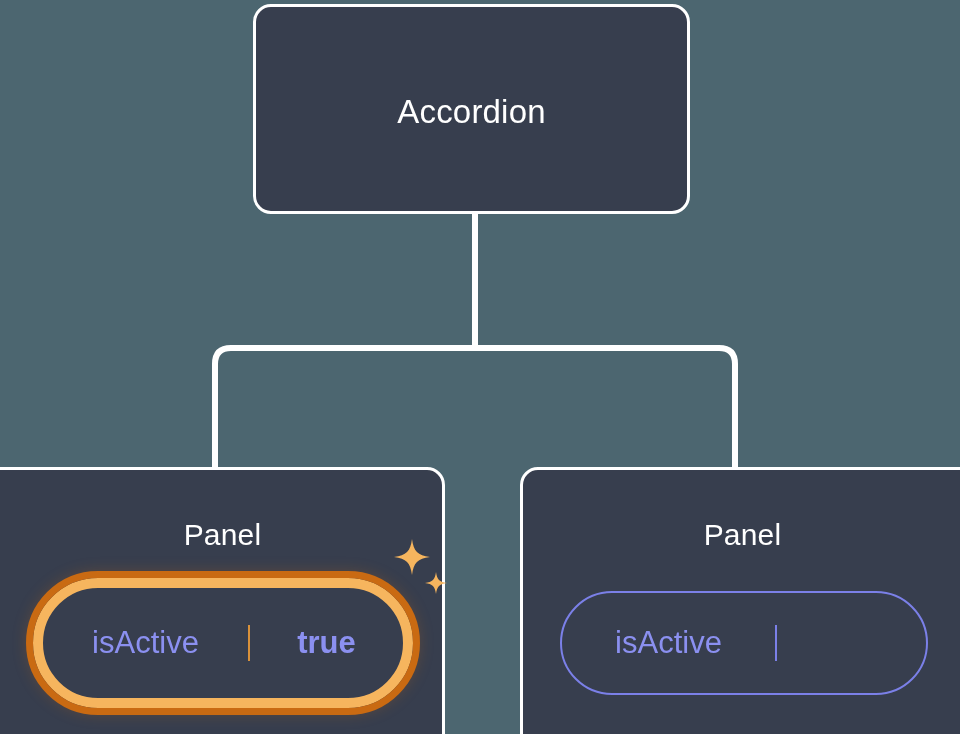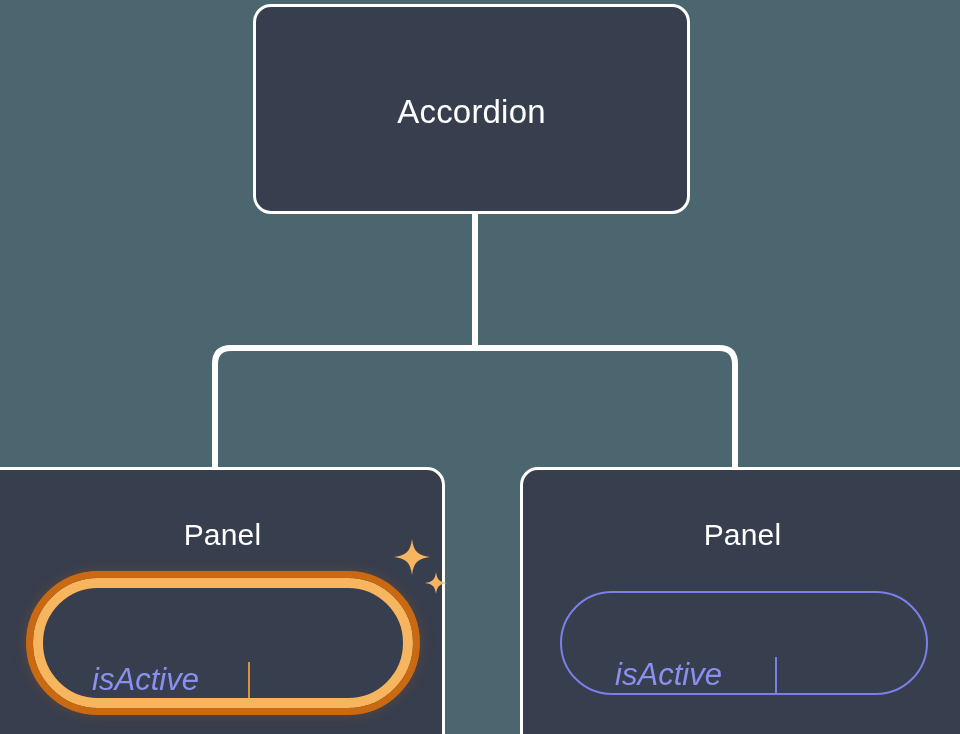--- a/index.html
+++ b/index.html
@@ -77,24 +77,23 @@
     width: 100%;
     font-size: 30px;
   }
   #node-panel-left .panel-title { padding-left: 20px; box-sizing: border-box; }
   #node-panel-right .panel-title { padding-right: 20px; box-sizing: border-box; }
 
   
   .pill {
     position: absolute;
     display: flex;
-    align-items: flex-end;
+    align-items: center;
     box-sizing: border-box;
     border-radius: 999px;
-    font-style: italic;
   }
   .pill-cell {
     display: flex;
     align-items: center;
     justify-content: center;
     box-sizing: border-box;
     white-space: nowrap;
   }
 
   
@@ -169,20 +168,21 @@
 
   <div class="node" id="node-accordion">
     <div class="node-title">Accordion</div>
   </div>
 
   <div class="node" id="node-panel-left">
     <div class="node-title panel-title">Panel</div>
 
     <div class="pill pill-highlight">
       <div class="pill-cell pill-key">isActive</div>
+      <div class="pill-cell pill-val">true</div>
     </div>
   </div>
 
   <svg class="sparkles" viewBox="0 0 62 70" aria-hidden="true">
     <path d="M22,2 C23.6,14.4 27.6,18.4 40,20 C27.6,21.6 23.6,25.6 22,38 C20.4,25.6 16.4,21.6 4,20 C16.4,18.4 20.4,14.4 22,2 Z" fill="#f6b55e"></path>
     <path d="M46,35 C47.0,42.6 49.4,45.0 57,46 C49.4,47.0 47.0,49.4 46,57 C45.0,49.4 42.6,47.0 35,46 C42.6,45.0 45.0,42.6 46,35 Z" fill="#f6b55e"></path>
   </svg>
 
   <div class="node" id="node-panel-right">
     <div class="node-title panel-title">Panel</div>

